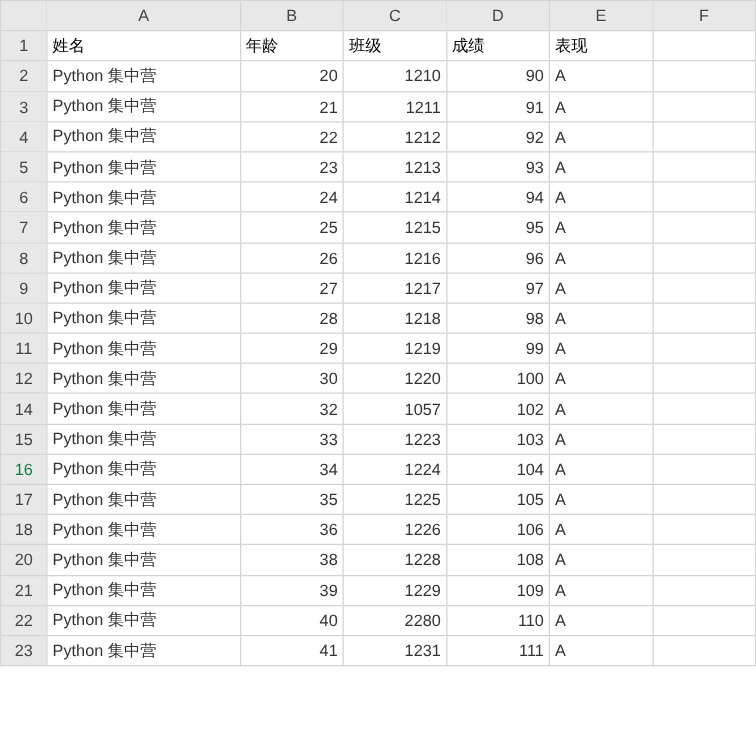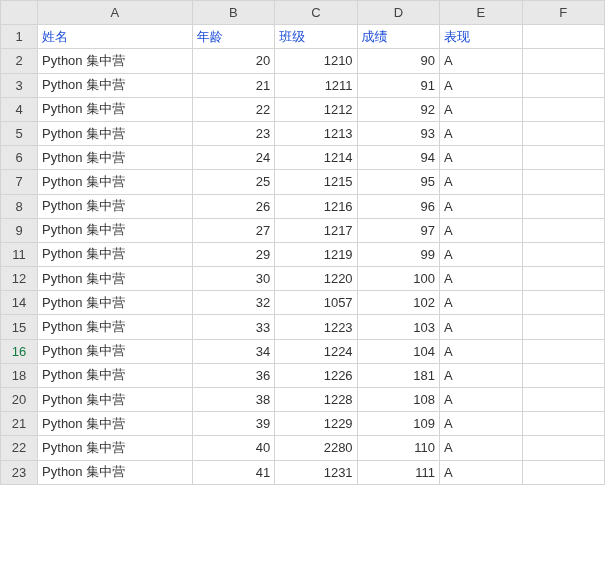--- a/index.html
+++ b/index.html
@@ -49,21 +49,21 @@
   }
   .col-A { width: 150px; }
   .col-B { width: 80px; }
   .col-C { width: 80px; }
   .col-D { width: 80px; }
   .col-E { width: 80px; }
   .col-F { width: 80px; }
   .cell { color: #333; }
   .cell.text-left { text-align: left; }
   .cell.text-right { text-align: right; }
-  .header-row .cell { color: #1d4ed8; font-family: Liberation Serif, serif; }
+  .header-row .cell { color: #000000; font-family: Liberation Serif, serif; }
 </style>
 </head>
 <body>
 
 <table class="sheet">
   <thead>
     <tr>
       <th class="corner"></th>
       <th class="col-header col-A">A</th>
       <th class="col-header col-B">B</th>
@@ -150,20 +150,29 @@
       <tr>
         <th class="row-header">9</th>
         <td class="cell text-left col-A">Python 集中营</td>
         <td class="cell text-right col-B">27</td>
         <td class="cell text-right col-C">1217</td>
         <td class="cell text-right col-D">97</td>
         <td class="cell text-left col-E">A</td>
         <td class="cell text-left col-F"></td>
       </tr>
       <tr>
+        <th class="row-header">10</th>
+        <td class="cell text-left col-A">Python 集中营</td>
+        <td class="cell text-right col-B">28</td>
+        <td class="cell text-right col-C">1218</td>
+        <td class="cell text-right col-D">98</td>
+        <td class="cell text-left col-E">A</td>
+        <td class="cell text-left col-F"></td>
+      </tr>
+      <tr>
         <th class="row-header">11</th>
         <td class="cell text-left col-A">Python 集中营</td>
         <td class="cell text-right col-B">29</td>
         <td class="cell text-right col-C">1219</td>
         <td class="cell text-right col-D">99</td>
         <td class="cell text-left col-E">A</td>
         <td class="cell text-left col-F"></td>
       </tr>
       <tr>
         <th class="row-header">12</th>
@@ -195,25 +204,34 @@
       <tr>
         <th class="row-header selected">16</th>
         <td class="cell text-left col-A">Python 集中营</td>
         <td class="cell text-right col-B">34</td>
         <td class="cell text-right col-C">1224</td>
         <td class="cell text-right col-D">104</td>
         <td class="cell text-left col-E">A</td>
         <td class="cell text-left col-F"></td>
       </tr>
       <tr>
+        <th class="row-header">17</th>
+        <td class="cell text-left col-A">Python 集中营</td>
+        <td class="cell text-right col-B">35</td>
+        <td class="cell text-right col-C">1225</td>
+        <td class="cell text-right col-D">105</td>
+        <td class="cell text-left col-E">A</td>
+        <td class="cell text-left col-F"></td>
+      </tr>
+      <tr>
         <th class="row-header">18</th>
         <td class="cell text-left col-A">Python 集中营</td>
         <td class="cell text-right col-B">36</td>
         <td class="cell text-right col-C">1226</td>
-        <td class="cell text-right col-D">181</td>
+        <td class="cell text-right col-D">106</td>
         <td class="cell text-left col-E">A</td>
         <td class="cell text-left col-F"></td>
       </tr>
       <tr>
         <th class="row-header">20</th>
         <td class="cell text-left col-A">Python 集中营</td>
         <td class="cell text-right col-B">38</td>
         <td class="cell text-right col-C">1228</td>
         <td class="cell text-right col-D">108</td>
         <td class="cell text-left col-E">A</td>

